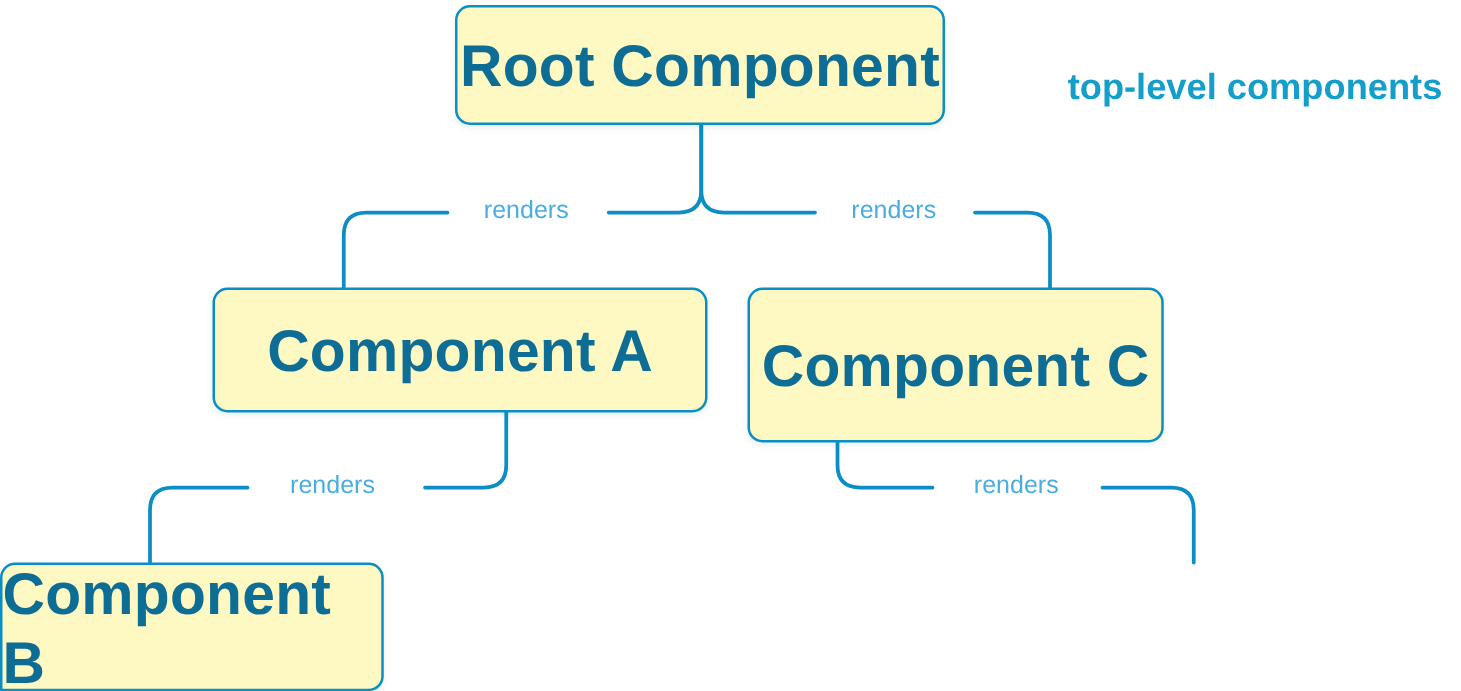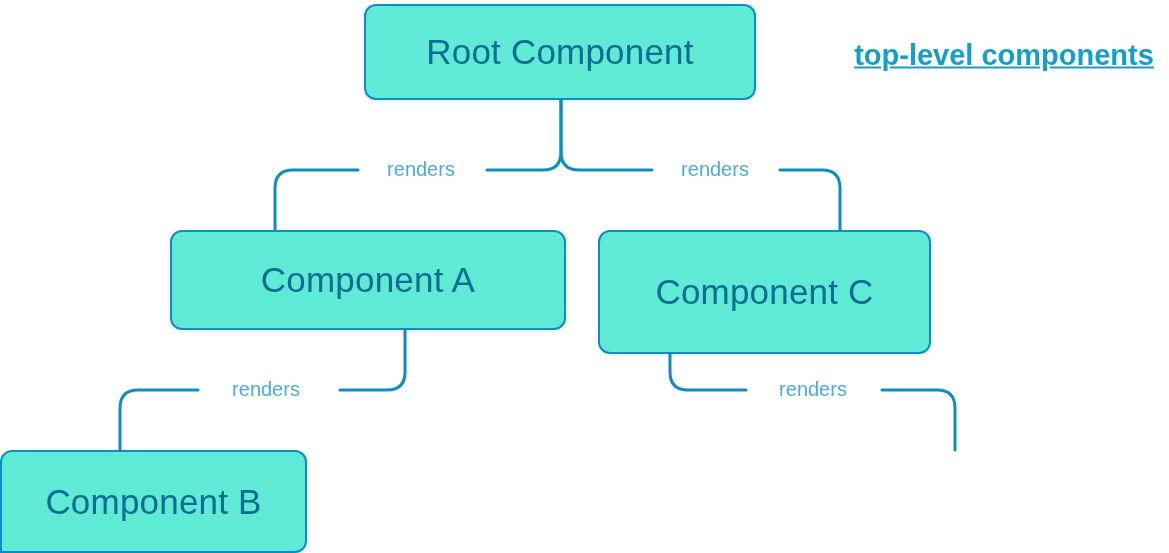--- a/index.html
+++ b/index.html
@@ -18,29 +18,29 @@
     width: 1169px; height: 553px;
   }
   svg.connectors path {
     fill: none;
     stroke: #0c8ec5;
     stroke-width: 3;
     stroke-linecap: round;
   }
   .node {
     position: absolute;
-    background: #5eead4;
+    background: #fef9c3;
     border: 2.5px solid #0c8ec5;
     border-radius: 12px;
     display: flex;
     align-items: center;
     justify-content: center;
     color: #0d6d94;
-    font-size: 35px;
-    font-weight: 400;
+    font-size: 47px;
+    font-weight: 700;
     letter-spacing: 0.2px;
     box-shadow: 0 2px 5px rgba(12, 110, 150, 0.10);
   }
   .node-root { left: 364px; top: 4px;   width: 392px; height: 96px; }
   .node-a    { left: 170px; top: 230px; width: 396px; height: 100px; }
   .node-c    { left: 598px; top: 230px; width: 333px; height: 124px; }
   .node-b    { left: 0px;   top: 450px; width: 307px; height: 103px; border-bottom-left-radius: 0; }
   .node-d    { left: 728px; top: 450px; width: 332px; height: 103px; }
   .edge-label {
     position: absolute;
@@ -55,21 +55,21 @@
   .edge-label-3 { left: 266px; top: 389px; }
   .edge-label-4 { left: 813px; top: 389px; }
   .annotation {
     position: absolute;
     color: #149eca;
     font-size: 29px;
     font-weight: 700;
     white-space: nowrap;
     transform: translate(-50%, -50%);
   }
-  .annotation-top  { left: 1004px; top: 55px; text-decoration: underline; }
+  .annotation-top  { left: 1004px; top: 71px; }
   .annotation-leaf { left: 535px;  top: 501px; }
 </style>
 </head>
 <body>
 
 <div class="stage">
 
   <svg class="connectors" viewBox="0 0 1169 553" aria-hidden="true">
 
     <path d="M 561 100 L 561 152 Q 561 170 543 170 L 487 170 M 358 170 L 293 170 Q 275 170 275 188 L 275 230"></path>

